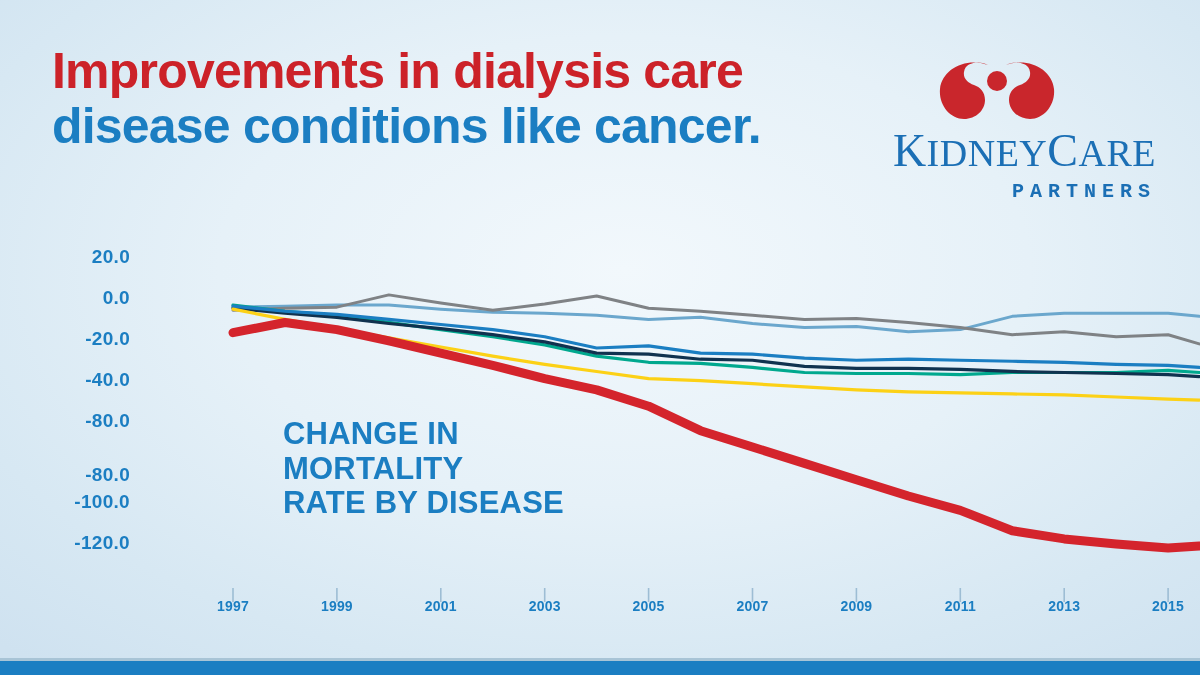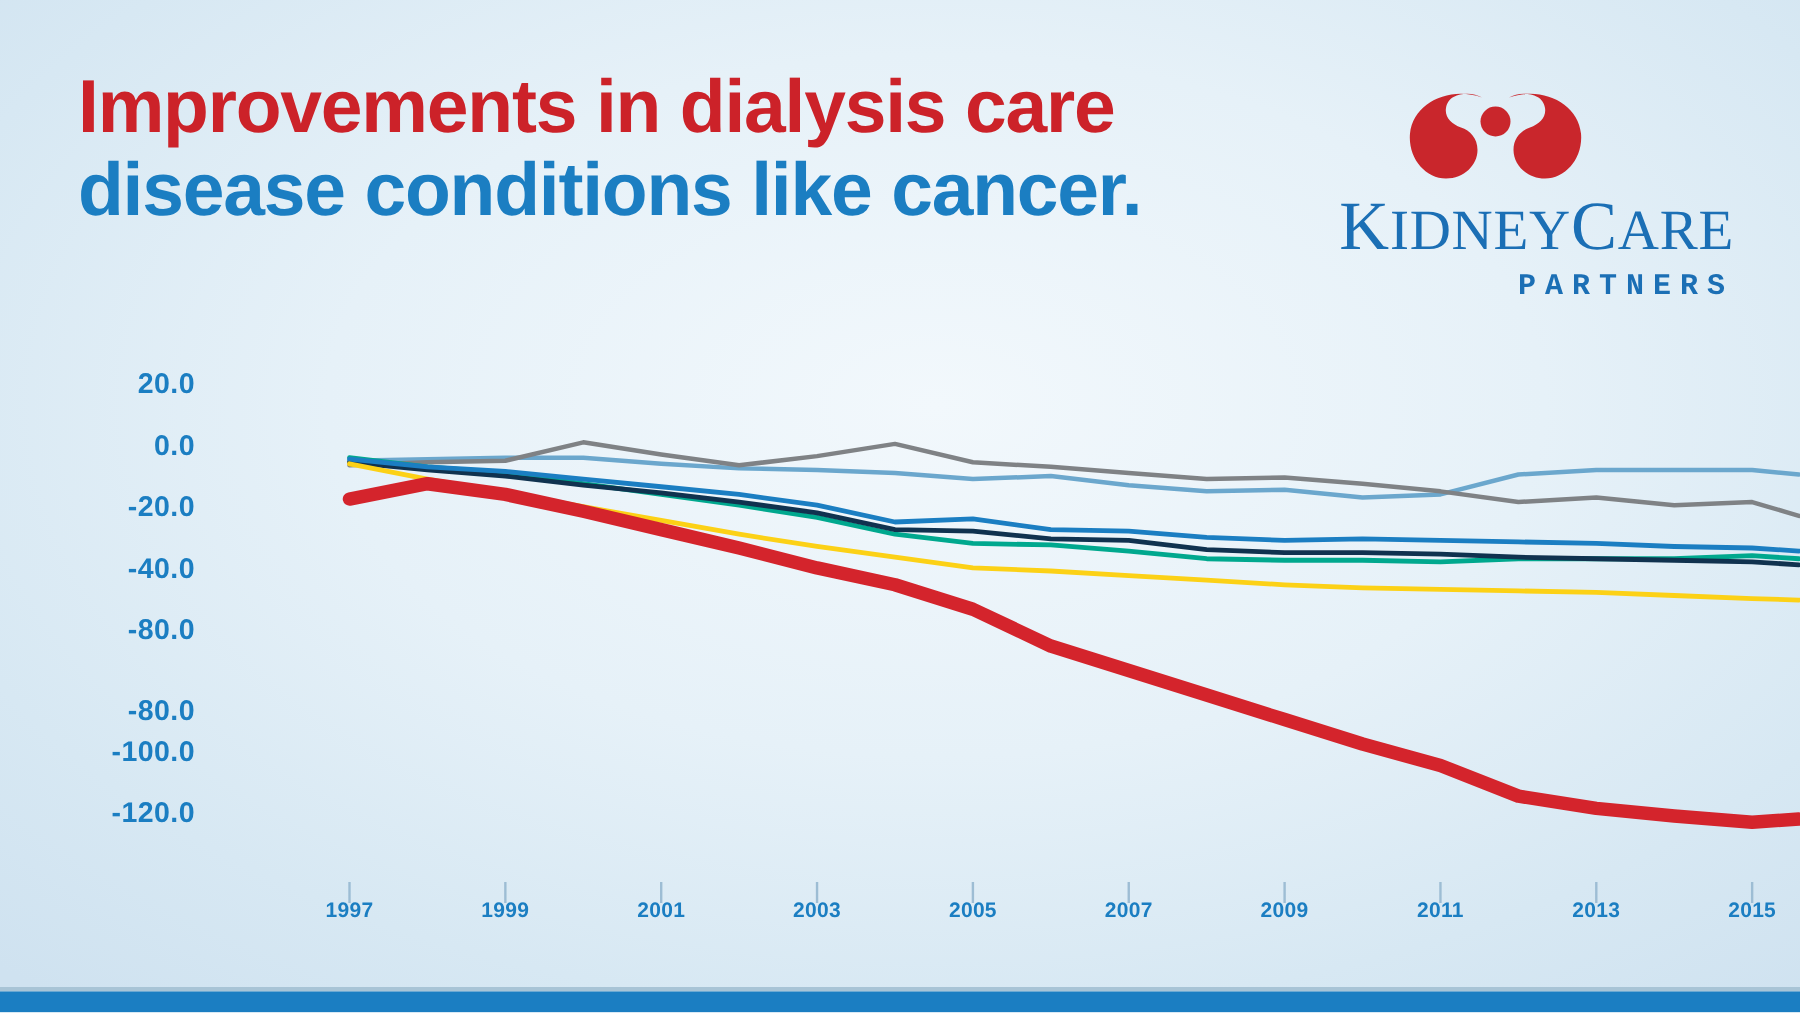--- a/index.html
+++ b/index.html
@@ -200,17 +200,22 @@
       <div class="xtick-label" style="left: 440.8px; top: 0px;">2001</div>
       <div class="xtick-label" style="left: 544.7px; top: 0px;">2003</div>
       <div class="xtick-label" style="left: 648.6px; top: 0px;">2005</div>
       <div class="xtick-label" style="left: 752.5px; top: 0px;">2007</div>
       <div class="xtick-label" style="left: 856.4px; top: 0px;">2009</div>
       <div class="xtick-label" style="left: 960.3px; top: 0px;">2011</div>
       <div class="xtick-label" style="left: 1064.2px; top: 0px;">2013</div>
       <div class="xtick-label" style="left: 1168.1px; top: 0px;">2015</div>
     </div>
 
+  <div class="caption">
+    <span>CHANGE IN</span>
+    <span>MORTALITY</span>
+    <span>RATE BY DISEASE</span>
+  </div>
 
   <div class="bottom-rule"></div>
   <div class="bottom-bar"></div>
 
 </div>
 
 </body></html>

